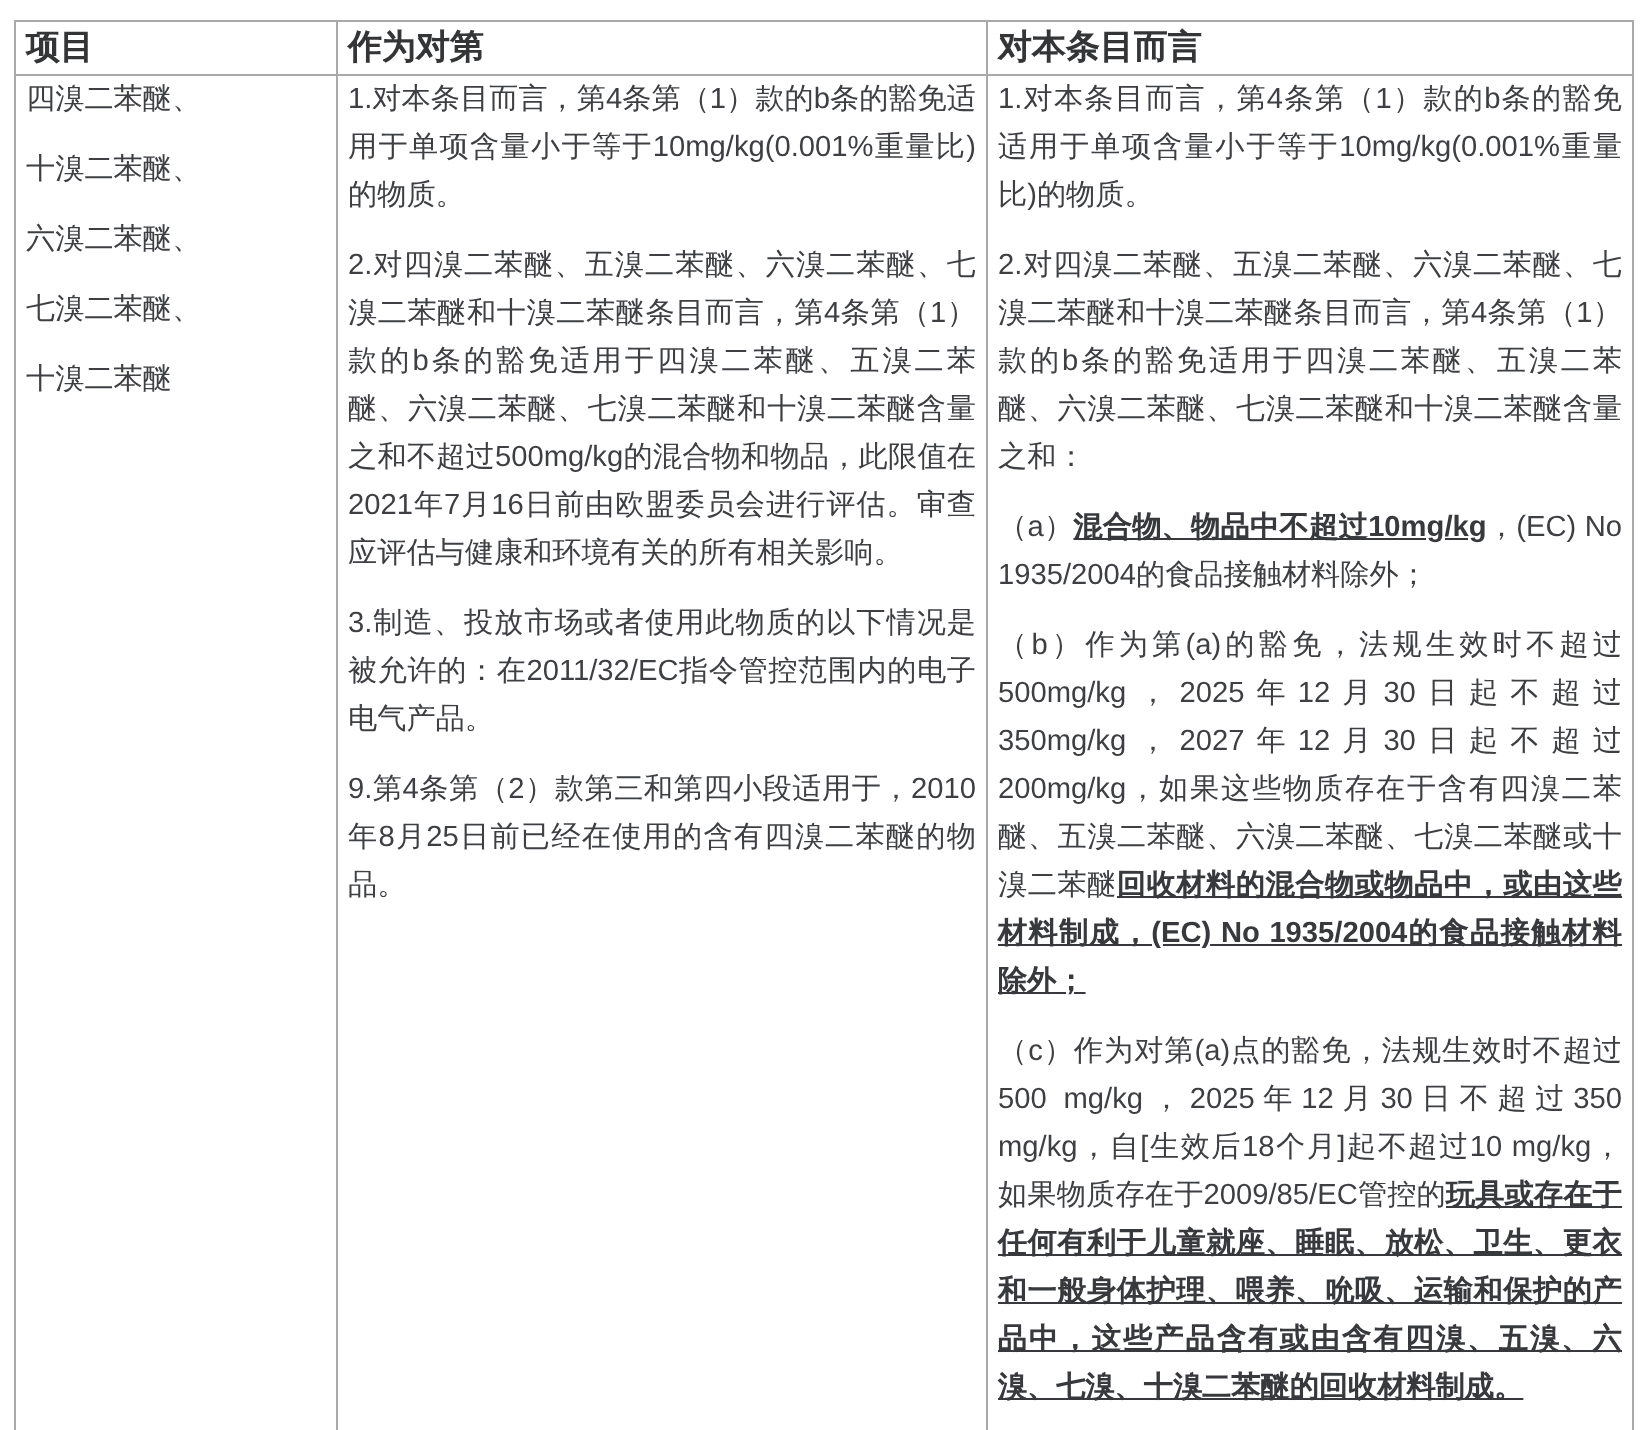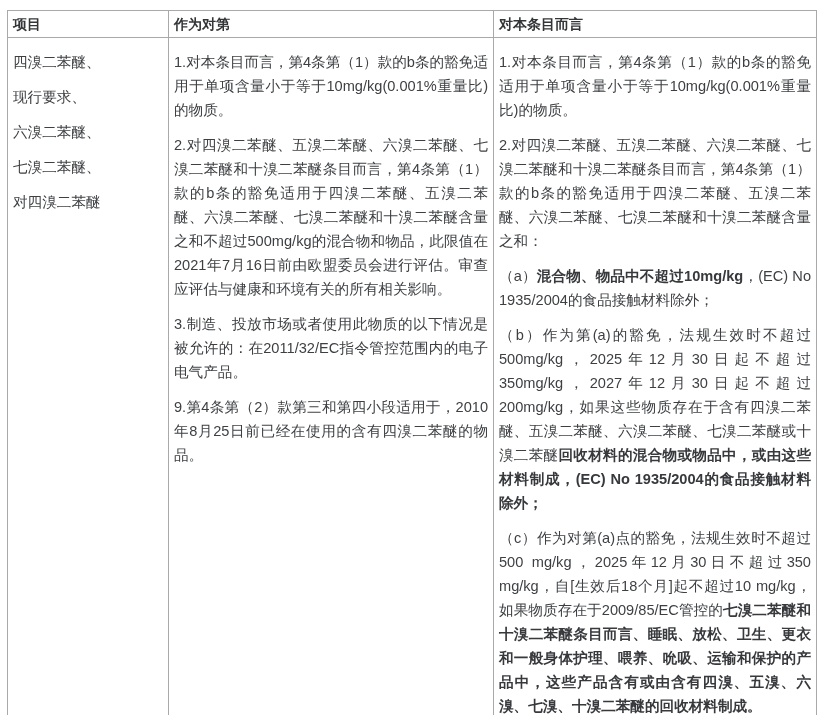--- a/index.html
+++ b/index.html
@@ -25,43 +25,44 @@
   }
   .reg-table th,
   .reg-table td {
     border: 1px solid #a9a9a9;
     vertical-align: top;
     box-sizing: border-box;
   }
   .reg-table th {
     text-align: left;
     font-weight: bold;
-    font-size: 14px;
+    font-size: 17px;
     line-height: 24px;
     padding: 1px 5px;
     color: #333537;
   }
   .reg-table td {
     padding: 0 5px 10px 5px;
     text-align: justify;
   }
   .col-item    { width: 161px; }
   .col-current { width: 325px; }
   .col-revised { width: 323px; }
   .reg-table td p {
     margin: 11px 0 0 0;
     font-size: 14.6px;
     line-height: 24px;
   }
   .reg-table td p:first-child {
-    margin-top: 12px;
+    margin-top: 0;
   }
   .reg-table td p b {
     font-weight: bold;
     color: #37393c;
+    text-decoration: underline;
   }
   .item-cell p {
     text-align: left;
   }
 </style>
 </head>
 <body>
 
 <div class="doc-wrap">
   <table class="reg-table">
@@ -74,35 +75,35 @@
       <tr>
         <th>项目</th>
         <th>作为对第</th>
         <th>对本条目而言</th>
       </tr>
     </thead>
     <tbody>
       <tr>
         <td class="item-cell">
           <p>四溴二苯醚、</p>
-          <p>现行要求、</p>
+          <p>十溴二苯醚、</p>
           <p>六溴二苯醚、</p>
           <p>七溴二苯醚、</p>
-          <p>对四溴二苯醚</p>
+          <p>十溴二苯醚</p>
         </td>
         <td>
           <p>1.对本条目而言，第4条第（1）款的b条的豁免适用于单项含量小于等于10mg/kg(0.001%重量比)的物质。</p>
           <p>2.对四溴二苯醚、五溴二苯醚、六溴二苯醚、七溴二苯醚和十溴二苯醚条目而言，第4条第（1）款的b条的豁免适用于四溴二苯醚、五溴二苯醚、六溴二苯醚、七溴二苯醚和十溴二苯醚含量之和不超过500mg/kg的混合物和物品，此限值在2021年7月16日前由欧盟委员会进行评估。审查应评估与健康和环境有关的所有相关影响。</p>
           <p>3.制造、投放市场或者使用此物质的以下情况是被允许的：在2011/32/EC指令管控范围内的电子电气产品。</p>
           <p>9.第4条第（2）款第三和第四小段适用于，2010年8月25日前已经在使用的含有四溴二苯醚的物品。</p>
         </td>
         <td>
           <p>1.对本条目而言，第4条第（1）款的b条的豁免适用于单项含量小于等于10mg/kg(0.001%重量比)的物质。</p>
           <p>2.对四溴二苯醚、五溴二苯醚、六溴二苯醚、七溴二苯醚和十溴二苯醚条目而言，第4条第（1）款的b条的豁免适用于四溴二苯醚、五溴二苯醚、六溴二苯醚、七溴二苯醚和十溴二苯醚含量之和：</p>
           <p><span>（a）</span><b>混合物、物品中不超过10mg/kg</b><span>，(EC) No 1935/2004的食品接触材料除外；</span></p>
           <p><span>（b）作为第(a)的豁免，法规生效时不超过500mg/kg，2025年12月30日起不超过350mg/kg，2027年12月30日起不超过200mg/kg，如果这些物质存在于含有四溴二苯醚、五溴二苯醚、六溴二苯醚、七溴二苯醚或十溴二苯醚</span><b>回收材料的混合物或物品中，或由这些材料制成，(EC) No 1935/2004的食品接触材料除外；</b></p>
-          <p><span>（c）作为对第(a)点的豁免，法规生效时不超过500 mg/kg，2025年12月30日不超过350 mg/kg，自[生效后18个月]起不超过10 mg/kg，如果物质存在于2009/85/EC管控的</span><b>七溴二苯醚和十溴二苯醚条目而言、睡眠、放松、卫生、更衣和一般身体护理、喂养、吮吸、运输和保护的产品中，这些产品含有或由含有四溴、五溴、六溴、七溴、十溴二苯醚的回收材料制成。</b></p>
+          <p><span>（c）作为对第(a)点的豁免，法规生效时不超过500 mg/kg，2025年12月30日不超过350 mg/kg，自[生效后18个月]起不超过10 mg/kg，如果物质存在于2009/85/EC管控的</span><b>玩具或存在于任何有利于儿童就座、睡眠、放松、卫生、更衣和一般身体护理、喂养、吮吸、运输和保护的产品中，这些产品含有或由含有四溴、五溴、六溴、七溴、十溴二苯醚的回收材料制成。</b></p>
 
         </td>
       </tr>
     </tbody>
   </table>
 </div>
 
 </body></html>

